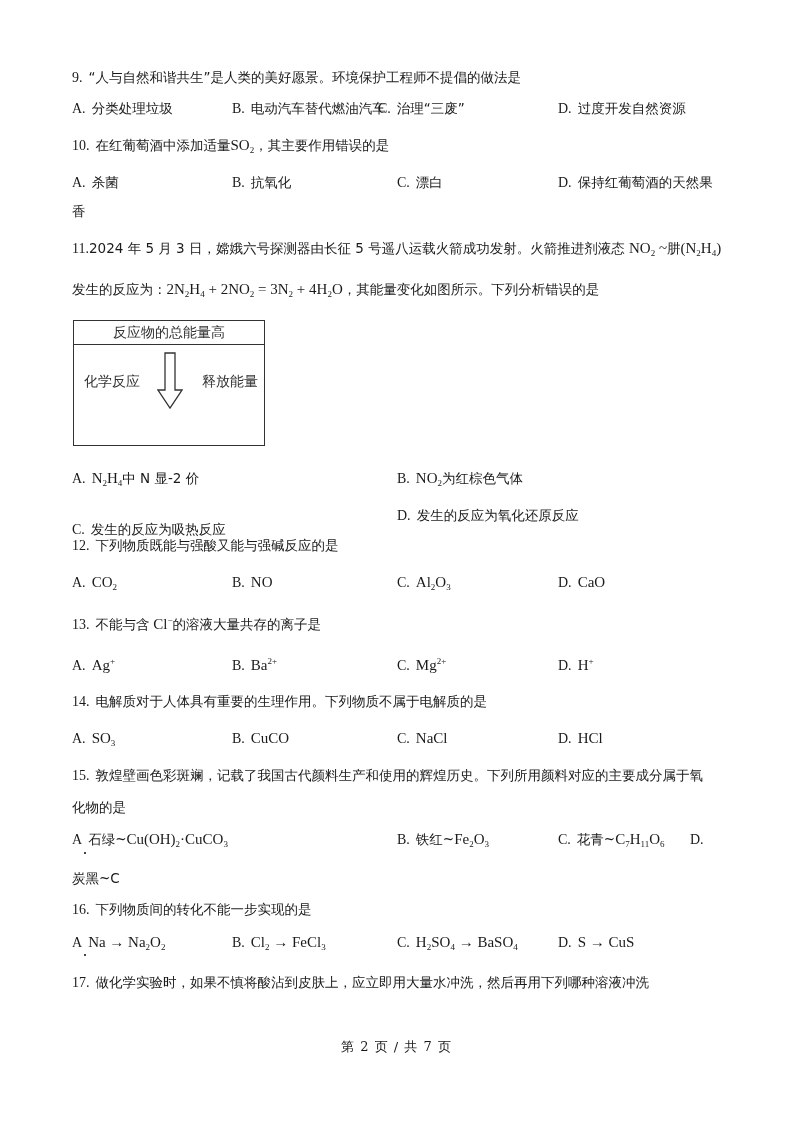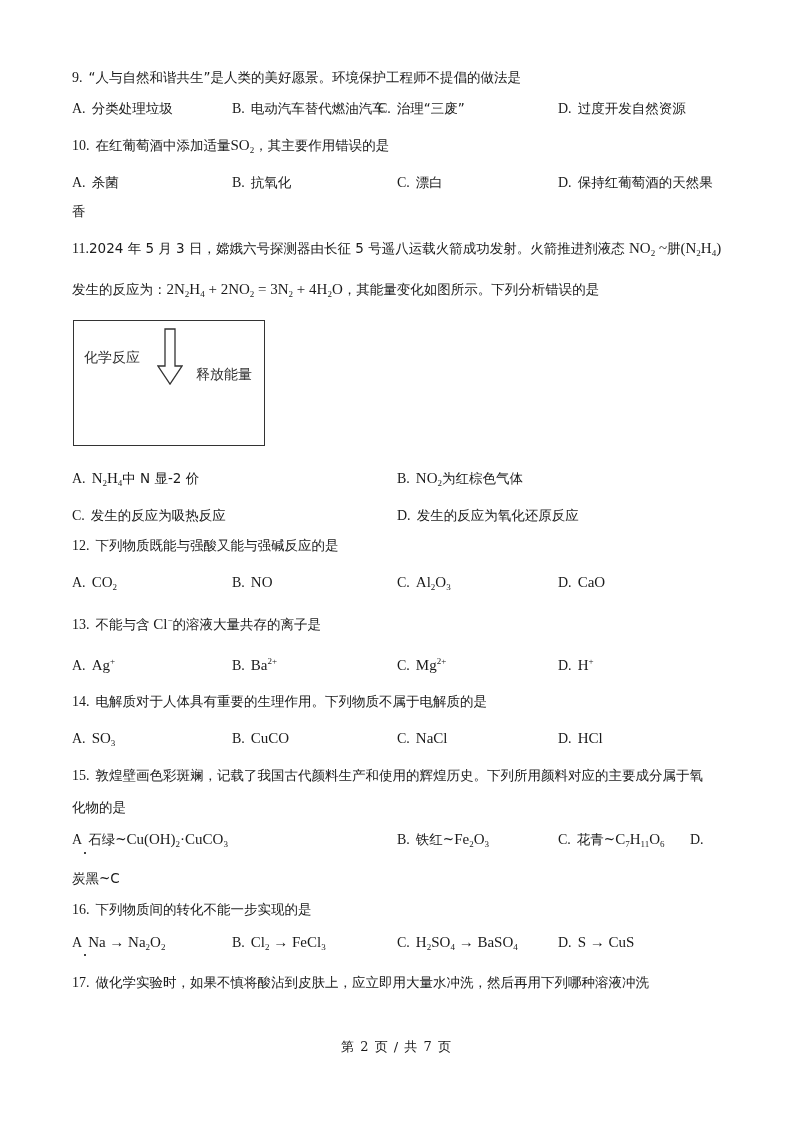--- a/index.html
+++ b/index.html
@@ -24,21 +24,21 @@
     font-family: "DejaVu Sans", "Liberation Sans", sans-serif; font-size: 14px; color: #333;
   }
   .diagram .top {
     height: 23px; border-bottom: 1px solid #333; text-align: center; line-height: 23px;
   }
   .diagram .mid { position: relative; height: 78px; }
   .diagram .bot {
     height: 23px; border-top: 1px solid #333; text-align: center; line-height: 23px;
   }
   .diagram .left-txt { position: absolute; left: 10px; top: 28px; }
-  .diagram .right-txt { position: absolute; right: 12px; top: 28px; margin-top: 17px; }
+  .diagram .right-txt { position: absolute; right: 6px; top: 28px; }
   .diagram .arrow { position: absolute; left: 83px; top: 7px; }
   .footer {
     position: absolute; top: 1038px; left: 0; width: 793px; text-align: center;
     font-size: 13px; letter-spacing: 1px;
   }
   .footer .c { font-family: "DejaVu Sans", sans-serif; }
   .dot { position: absolute; width: 2px; height: 2px; background: #444; }
 </style>
 </head>
 <body>
@@ -62,32 +62,33 @@
 
 <div class="line" style="top:238px">
   <span class="lbl" style="margin-right:0">11.</span><span class="cn">2024 年 5 月 3 日，嫦娥六号探测器由长征 5 号遥八运载火箭成功发射。火箭推进剂液态</span>
   <span class="chem">NO<sub>2</sub> ~<span class="cn">肼</span>(N<sub>2</sub>H<sub>4</sub>)</span>
 </div>
 <div class="line" style="top:279px">
   <span class="cn">发生的反应为：</span><span class="chem">2N<sub>2</sub>H<sub>4</sub> + 2NO<sub>2</sub> = 3N<sub>2</sub> + 4H<sub>2</sub>O</span><span class="cn">，其能量变化如图所示。下列分析错误的是</span>
 </div>
 
 <div class="diagram">
+  <div class="top">反应物的总能量高</div>
   <div class="mid">
     <span class="left-txt">化学反应</span>
     <svg class="arrow" width="26" height="58" viewBox="0 0 26 58">
       <polygon points="8,1 18,1 18,38 25,38 13,56 1,38 8,38" fill="#fff" stroke="#333" stroke-width="1.3"></polygon>
     </svg>
     <span class="right-txt">释放能量</span>
   </div>
 </div>
 
 <div class="opt" style="left:72px; top:468px"><span class="lbl">A.</span><span class="chem">N<sub>2</sub>H<sub>4</sub></span><span class="cn">中 N 显-2 价</span></div>
 <div class="opt" style="left:397px; top:468px"><span class="lbl">B.</span><span class="chem">NO<sub>2</sub></span><span class="cn">为红棕色气体</span></div>
-<div class="opt" style="left:72px; top:505px"><span class="lbl">C.</span><span class="cn">发生的反应为吸热反应</span></div>
+<div class="opt" style="left:72px; top:519px"><span class="lbl">C.</span><span class="cn">发生的反应为吸热反应</span></div>
 <div class="opt" style="left:397px; top:505px"><span class="lbl">D.</span><span class="cn">发生的反应为氧化还原反应</span></div>
 
 <div class="line" style="top:535px">
   <span class="lbl">12.</span><span class="cn">下列物质既能与强酸又能与强碱反应的是</span>
 </div>
 <div class="opt" style="left:72px; top:572px"><span class="lbl">A.</span><span class="chem">CO<sub>2</sub></span></div>
 <div class="opt" style="left:232px; top:572px"><span class="lbl">B.</span><span class="chem">NO</span></div>
 <div class="opt" style="left:397px; top:572px"><span class="lbl">C.</span><span class="chem">Al<sub>2</sub>O<sub>3</sub></span></div>
 <div class="opt" style="left:558px; top:572px"><span class="lbl">D.</span><span class="chem">CaO</span></div>
 

